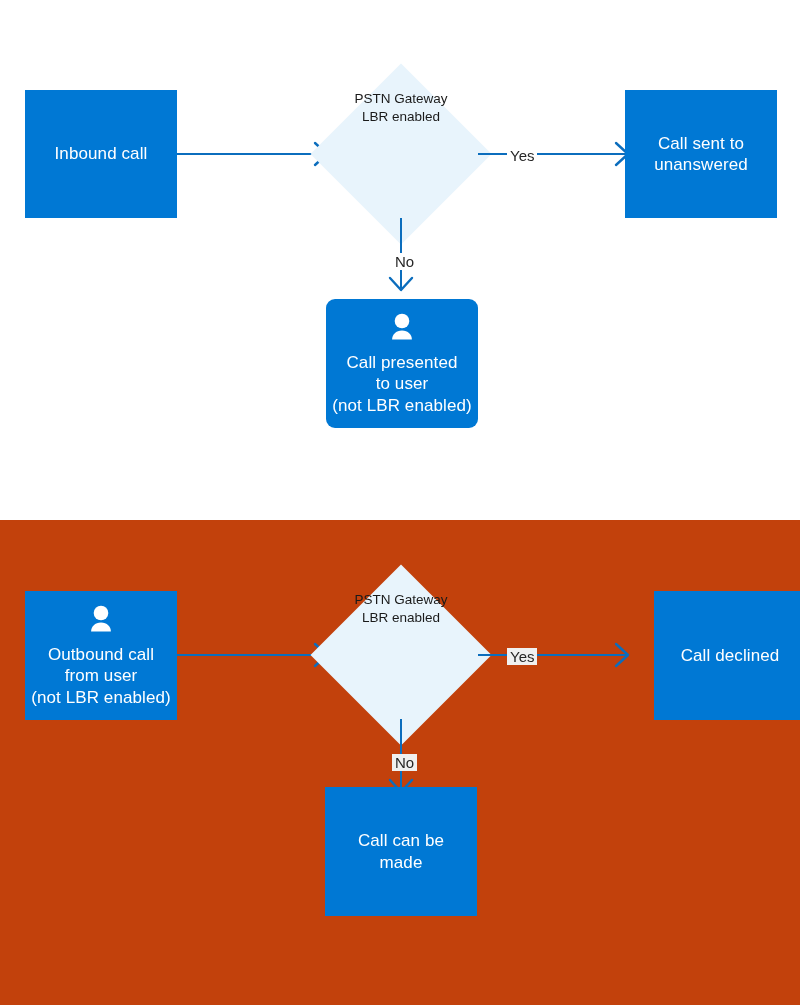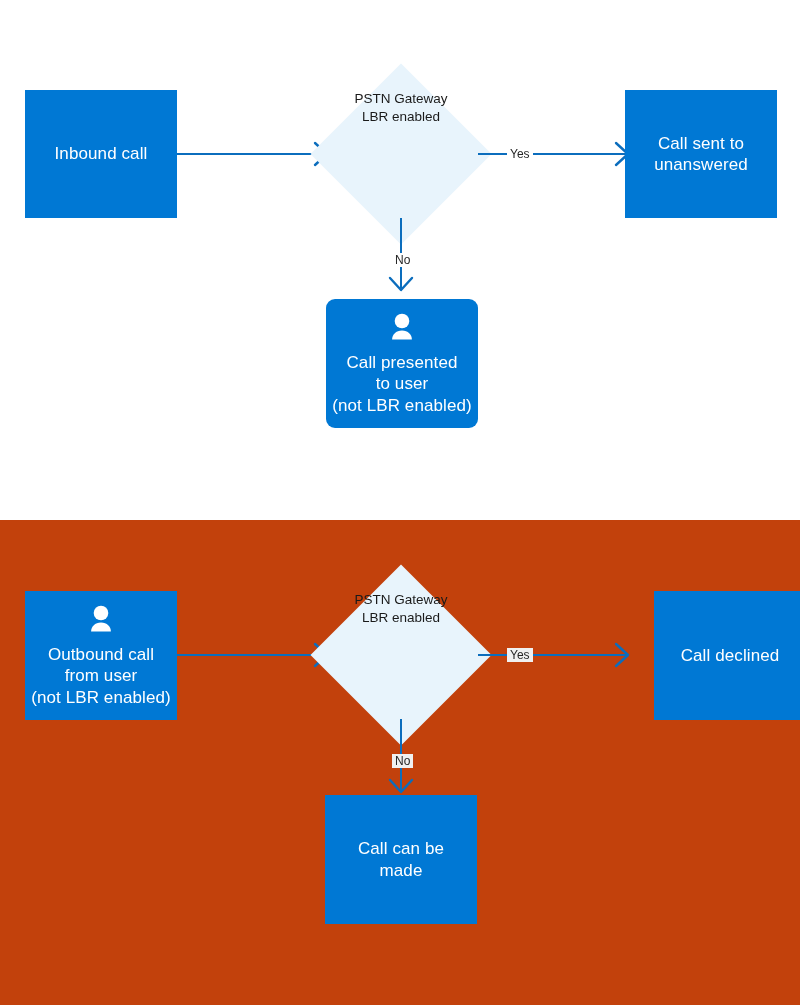--- a/index.html
+++ b/index.html
@@ -79,21 +79,21 @@
     text-align: center;
     white-space: pre-line;
     font-weight: 400;
   }
   .connector {
     position: absolute;
     overflow: visible;
   }
   .edge-label {
     position: absolute;
-    font-size: 12px;
+    font-size: 15px;
     color: #262626;
     font-weight: 400;
     text-align: left;
     line-height: 1;
     padding: 1px 3px;
     white-space: nowrap;
   }
   .edge-label.on-white { background: #ffffff; }
   .edge-label.on-gray  { background: #f0f0f0; }
 </style>
@@ -184,20 +184,20 @@
     <div class="node-box" id="out-yes" style="left:625px; top:71px; width:152px; height:129px;margin-left:29px;">
       <span class="label-lines">Call declined</span>
     </div>
 
     <svg class="connector" style="left:381px; top:199px; width:40px; height:83px;" viewBox="0 0 40 83">
       <line x1="20" y1="0" x2="20" y2="71" stroke="#0b6dbd" stroke-width="2"></line>
       <polyline points="9,61 20,73 31,61" fill="none" stroke="#0b6dbd" stroke-width="2.4" stroke-linecap="round" stroke-linejoin="round"></polyline>
     </svg>
     <div class="edge-label on-gray" style="left:392px; top:234px;">No</div>
 
-    <div class="node-box" id="out-no" style="left:325px; top:275px; width:152px; height:129px;">
+    <div class="node-box" id="out-no" style="left:325px; top:267px; width:152px; height:129px;">
       <span class="label-lines">Call can be
 made</span>
     </div>
 
   </div>
 
 </div>
 
 </body></html>

